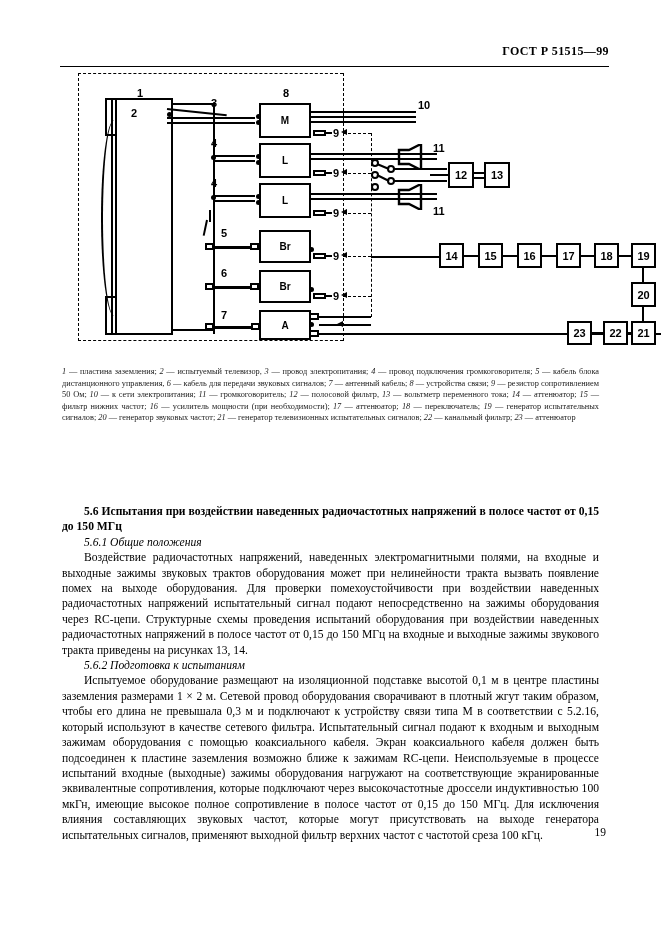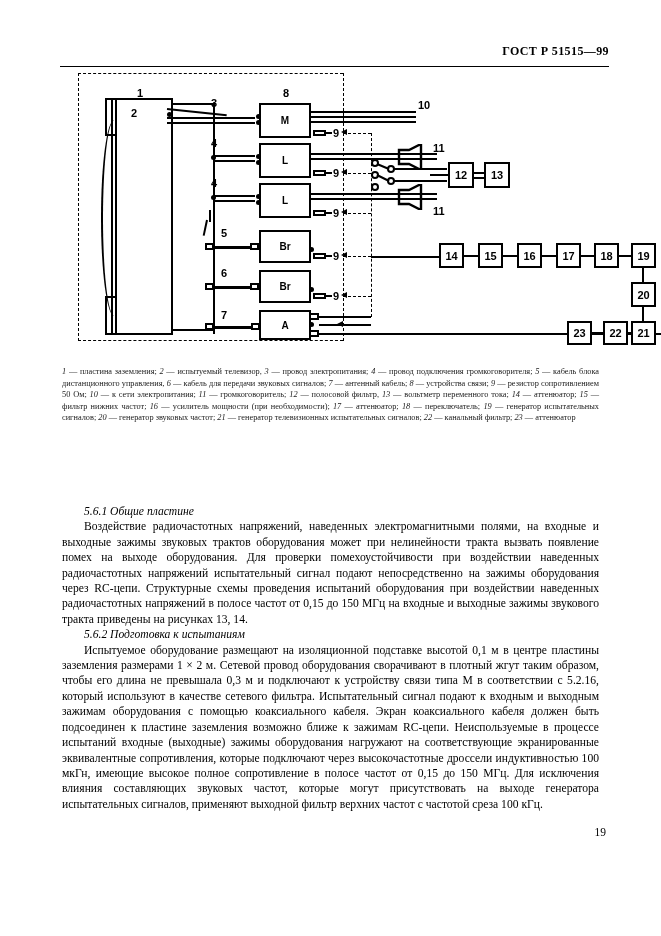--- a/index.html
+++ b/index.html
@@ -457,21 +457,22 @@
     <div class="numbox" style="left:556px; top:251px; width:25px; height:24px;">
       <span>21</span>
     </div>
 
   </div>
 
   <div class="legend"><i>1</i> — пластина заземления; <i>2</i> — испытуемый телевизор, <i>3</i> — провод электропитания; <i>4</i> — провод подключения громкоговорителя; <i>5</i> — кабель блока дистанционного управления, <i>6</i> — кабель для передачи звуковых сигналов; <i>7</i> — антенный кабель; <i>8</i> — устройства связи; <i>9</i> — резистор сопротивлением 50 Ом; <i>10</i> — к сети электропитания; <i>11</i> — громкоговоритель; <i>12</i> — полосовой фильтр, <i>13</i> — вольтметр переменного тока; <i>14</i> — аттенюатор; <i>15</i> — фильтр нижних частот; <i>16</i> — усилитель мощности (при необходимости); <i>17</i> — аттенюатор; <i>18</i> — переключатель; <i>19</i> — генератор испытательных сигналов; <i>20</i> — генератор звуковых частот; <i>21</i> — генератор телевизионных испытательных сигналов; <i>22</i> — канальный фильтр; <i>23</i> — аттенюатор</div>
 
 
   <div class="body">
-    <p class="sub-head">5.6.1  Общие пластине</p>
+    <p class="sec-head">5.6  Испытания при воздействии наведенных радиочастотных напряжений в полосе частот от 0,15 до 150 МГц</p>
+    <p class="sub-head">5.6.1  Общие положения</p>
     <p class="para">Воздействие радиочастотных напряжений, наведенных электромагнитными полями, на входные и выходные зажимы звуковых трактов оборудования может при нелинейности тракта вызвать появление помех на выходе оборудования. Для проверки помехоустойчивости при воздействии наведенных радиочастотных напряжений испытательный сигнал подают непосредственно на зажимы оборудования через RC-цепи. Структурные схемы проведения испытаний оборудования при воздействии наведенных радиочастотных напряжений в полосе частот от 0,15 до 150 МГц на входные и выходные зажимы звукового тракта приведены на рисунках 13, 14.</p>
     <p class="sub-head">5.6.2  Подготовка к испытаниям</p>
     <p class="para">Испытуемое оборудование размещают на изоляционной подставке высотой 0,1 м в центре пластины заземления размерами 1 × 2 м. Сетевой провод оборудования сворачивают в плотный жгут таким образом, чтобы его длина не превышала 0,3 м и подключают к устройству связи типа М в соответствии с 5.2.16, который используют в качестве сетевого фильтра. Испытательный сигнал подают к входным и выходным зажимам оборудования с помощью коаксиального кабеля. Экран коаксиального кабеля должен быть подсоединен к пластине заземления возможно ближе к зажимам RC-цепи. Неиспользуемые в процессе испытаний входные (выходные) зажимы оборудования нагружают на соответствующие экранированные эквивалентные сопротивления, которые подключают через высокочастотные дроссели индуктивностью 100 мкГн, имеющие высокое полное сопротивление в полосе частот  от 0,15 до 150 МГц. Для исключения влияния составляющих звуковых частот, которые могут присутствовать на выходе генератора испытательных сигналов, применяют выходной фильтр верхних частот с частотой среза 100 кГц.</p>
   </div>
 
   <div class="pageno">19</div>
 
 </div>
 
 </body></html>

